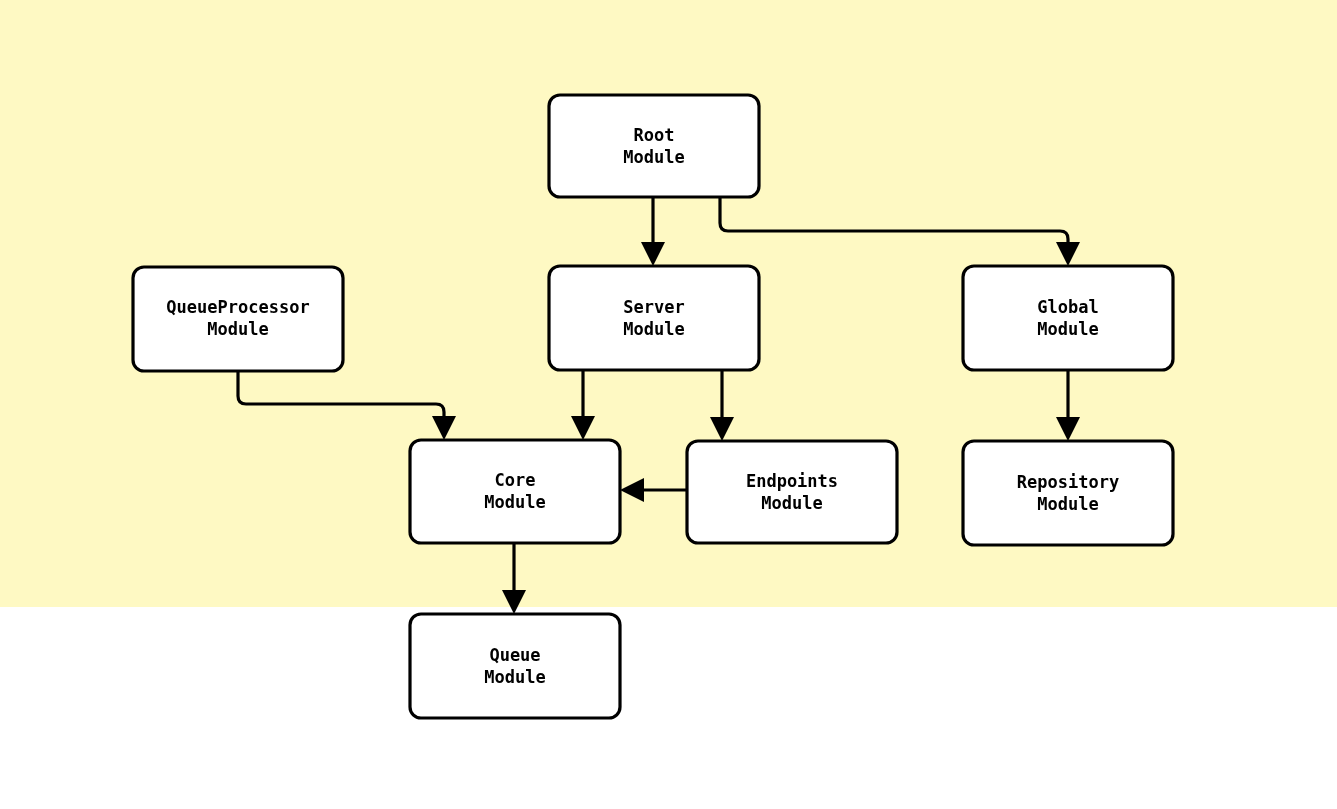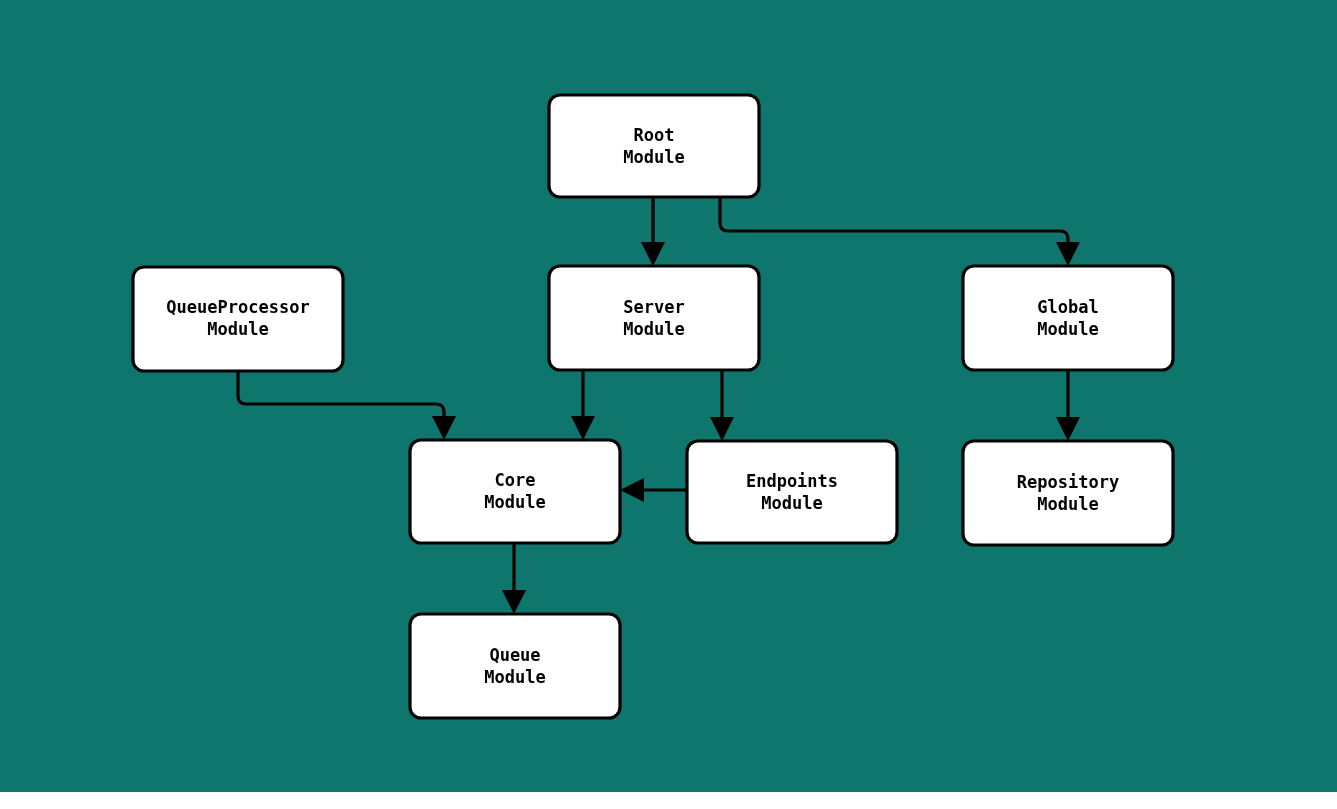--- a/index.html
+++ b/index.html
@@ -10,22 +10,22 @@
   }
   body {
     width: 1337px;
     height: 809px;
     overflow: hidden;
     font-family: "DejaVu Sans Mono", "Liberation Mono", monospace;
   }
   #diagram-canvas {
     position: relative;
     width: 1337px;
-    height: 792px;
-    background: #0f766e;
+    height: 607px;
+    background: #fef9c3;
   }
   svg.diagram-svg {
     position: absolute;
     top: 0;
     left: 0;
     width: 1337px;
     height: 809px;
     display: block;
   }
   .node-box {

